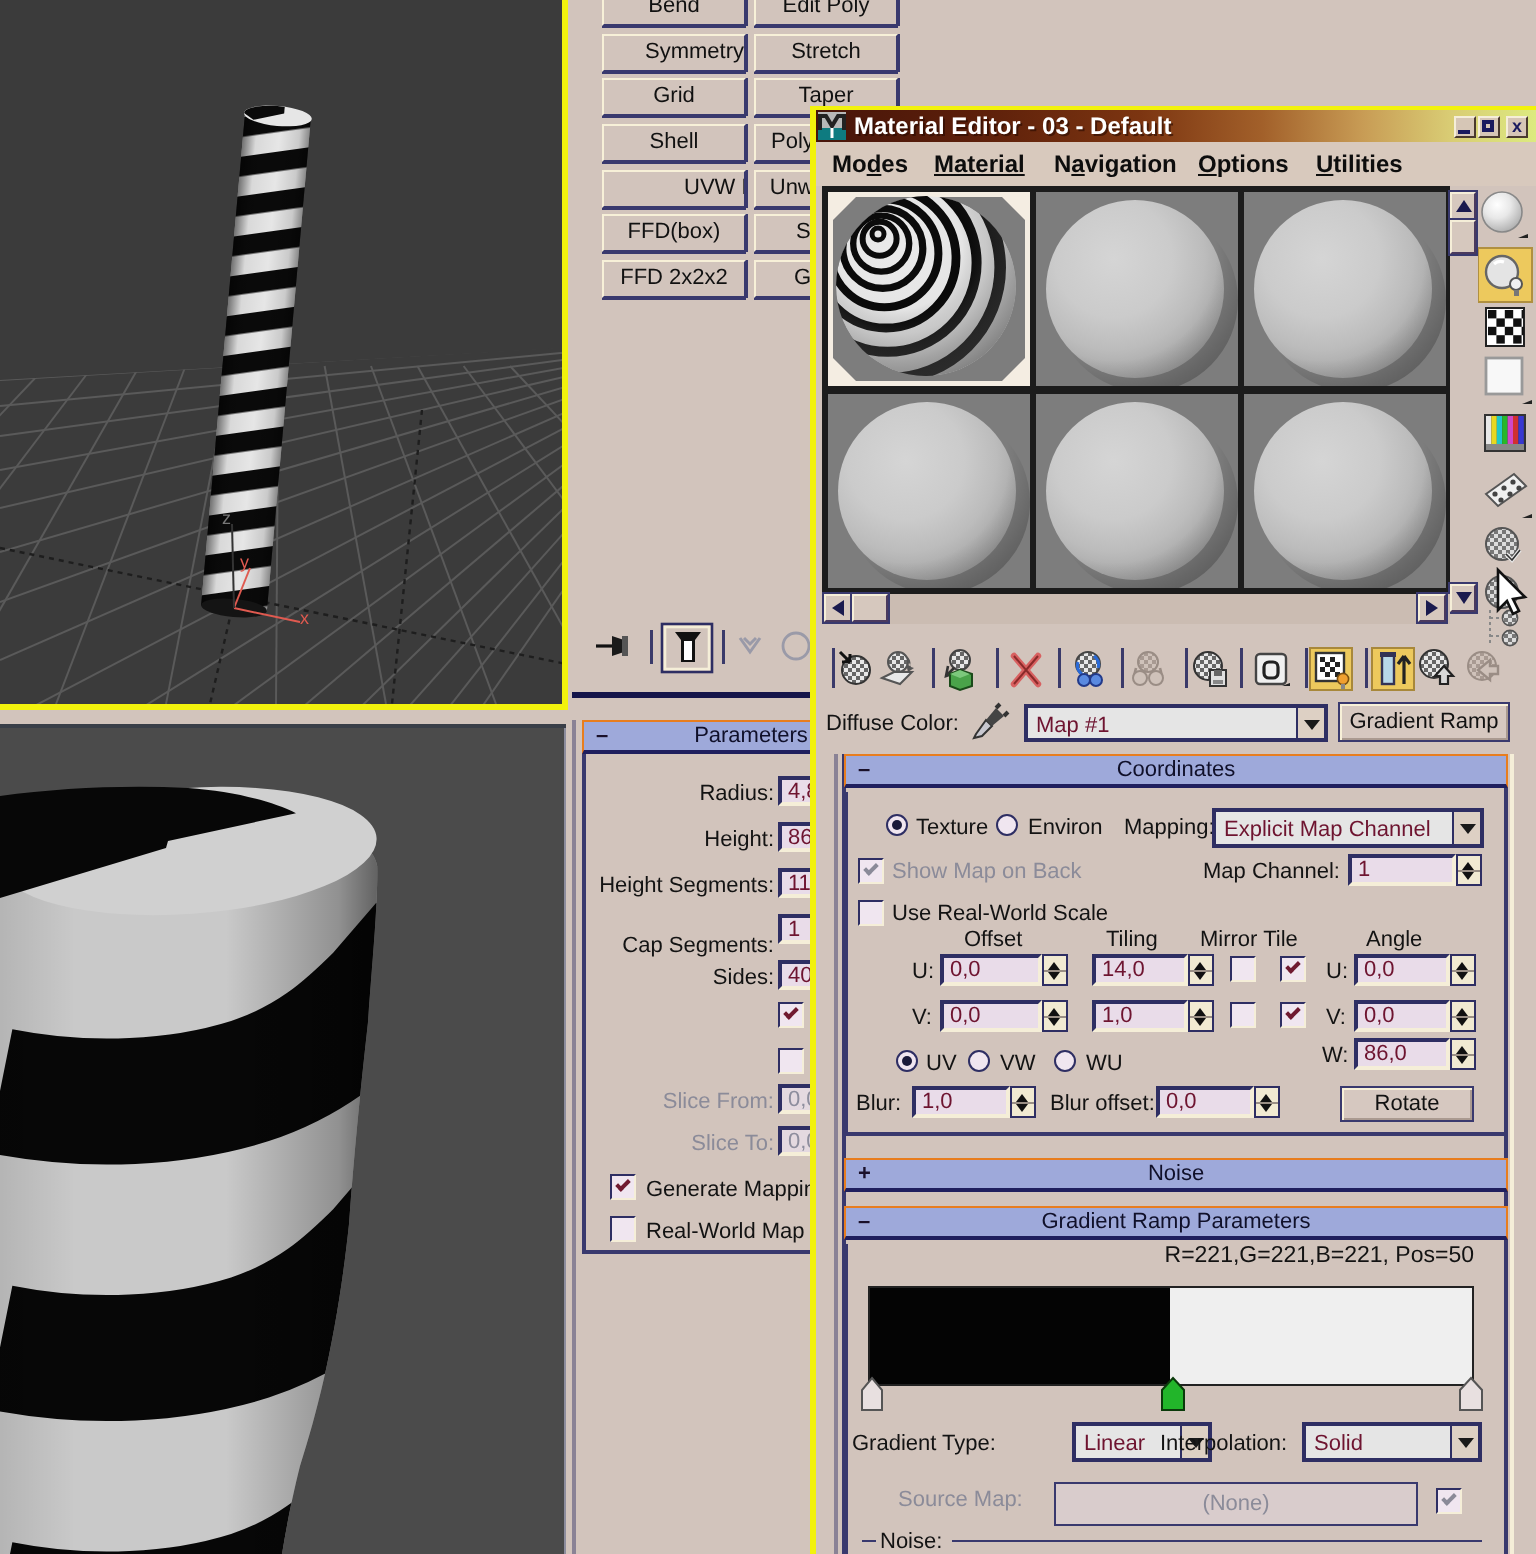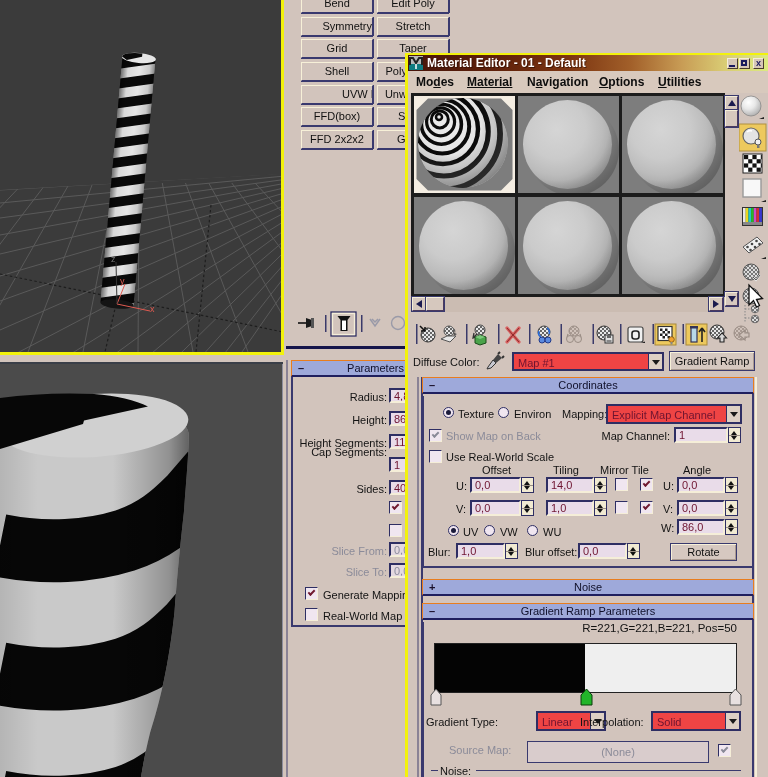--- a/index.html
+++ b/index.html
@@ -14,21 +14,21 @@
 .spin .up{top:2.5px;border-bottom:4.5px solid #111;}
 .spin .dn{bottom:2.5px;border-top:4.5px solid #111;}
 .spin em{position:absolute;left:0;right:0;top:50%;height:1px;background:#9a8f85;}
 .chk{position:absolute;width:13px;height:13px;background:#f0e6f0;border:1px solid;border-color:#2e2e63 #f5eed8 #f5eed8 #2e2e63;}
 .chk .m{position:absolute;left:2px;top:2px;width:7px;height:4px;border-left:2px solid #701a30;border-bottom:2px solid #701a30;transform:rotate(-45deg);}
 .chk .m.g{border-color:#8a8a98;}
 .rad{position:absolute;width:11px;height:11px;border-radius:50%;background:#f0e6f0;border:1px solid #2e2e63;}
 .rad.sel:after{content:"";position:absolute;left:2px;top:2px;width:5px;height:5px;border-radius:50%;background:#1a1a3a;}
 .lab{position:absolute;font-size:11px;color:#131313;white-space:nowrap;}
 .lab.gray{color:#8b8b99;}
-.drop{position:absolute;background:#ef4444;border:2px solid;border-color:#2e2e63 #2e2e63 #2e2e63 #2e2e63;font-size:11px;color:#6e1430;}
+.drop{position:absolute;background:#e5e5e5;border:2px solid;border-color:#2e2e63 #2e2e63 #2e2e63 #2e2e63;font-size:11px;color:#6e1430;}
 .drop .t{position:absolute;left:4px;top:3px;white-space:nowrap;}
 .drop .a{position:absolute;right:0;top:0;bottom:0;width:14px;background:#ddd0c4;border-left:1px solid #2e2e63;}
 .drop .a:before{content:"";position:absolute;left:3px;top:6px;width:0;height:0;border-left:4px solid transparent;border-right:4px solid transparent;border-top:5px solid #1a1a1a;}
 .rbtn{position:absolute;background:#d6c8c0;border:1px solid #39396e;box-shadow:inset 1px 1px 0 #f7f0d8, inset -1px -1px 0 #aa9a90;font-size:11px;color:#111;text-align:center;}
 .rollhead{position:absolute;height:17px;background:#9ea9da;border:1px solid #e87d1e;border-bottom:2px solid #1f1f5e;font-size:11px;color:#10102a;text-align:center;line-height:15px;}
 .rollhead b{position:absolute;left:6px;top:0;font-weight:bold;color:#1a102a;}
 .cell{background:#7d7d7d;overflow:hidden;}
 .cell:before{content:"";position:absolute;left:5px;top:4px;width:89px;height:89px;border-radius:50%;background:radial-gradient(circle at 38% 33%,#d5d5d5 0%,#cbcbcb 36%,#bcbcbc 56%,#a6a6a6 73%,#929292 87%,#8b8b8b 100%);}
 .cell:after{content:"";position:absolute;left:9px;top:8px;width:92px;height:92px;border-radius:50%;background:radial-gradient(circle at 33% 28%,rgba(0,0,0,0) 56%,rgba(0,0,0,0.18) 74%,rgba(0,0,0,0.32) 92%);}
 .sbtn{position:absolute;background:#d6c8be;border:1px solid;border-color:#f5eed8 #4a3a5e #4a3a5e #f5eed8;box-shadow:0 0 0 1px #39396e;}
@@ -182,21 +182,21 @@
 
 <div class="rollhead" style="left:7px;top:360px;width:169px;"><b>–</b>Parameters</div>
 <div class="abs" style="left:7px;top:377px;width:169px;height:250px;border-left:2px solid #39396e;border-right:2px solid #39396e;border-bottom:2px solid #39396e;"></div>
 <div class="abs" style="left:2px;top:360px;width:2px;height:417px;background:#8a8295;"></div>
 <div class="lab" style="left:62px;top:391px;width:41px;text-align:right;">Radius:</div>
 <div class="fld" style="left:105px;top:388px;width:50px;height:15px;">4,8</div>
 <div class="lab" style="left:62px;top:414px;width:41px;text-align:right;">Height:</div>
 <div class="fld" style="left:105px;top:411px;width:50px;height:15px;">86,</div>
 <div class="lab" style="left:13px;top:437px;width:90px;text-align:right;">Height Segments:</div>
 <div class="fld" style="left:105px;top:434px;width:50px;height:15px;">11</div>
-<div class="lab" style="left:23px;top:446px;width:80px;text-align:right;">Cap Segments:</div>
+<div class="lab" style="left:23px;top:467px;width:80px;text-align:right;">Cap Segments:</div>
 <div class="fld" style="left:105px;top:457px;width:50px;height:15px;">1</div>
 <div class="lab" style="left:62px;top:483px;width:41px;text-align:right;">Sides:</div>
 <div class="fld" style="left:105px;top:480px;width:50px;height:15px;">40</div>
 <div class="chk" style="left:105px;top:501px;">
         <i class="m"></i>
       </div>
 <div class="chk" style="left:105px;top:524px;"></div>
 <div class="lab gray" style="left:32px;top:545px;width:71px;text-align:right;">Slice From:</div>
 <div class="fld gray" style="left:105px;top:542px;width:50px;height:15px;">0,0</div>
 <div class="lab gray" style="left:42px;top:566px;width:61px;text-align:right;">Slice To:</div>
@@ -211,21 +211,21 @@
 
 <div class="abs" id="me" style="left:405px;top:53px;width:363px;height:724px;background:#d2c4bc;border-left:3px solid #f2f20c;border-top:2px solid #f2f20c;z-index:10;">
 
 <div class="abs" style="left:0;top:0;width:360px;height:16px;background:linear-gradient(to right,#47150a,#5c1f0a 22%,#7c3511 45%,#a2602a 62%,#c89c55 76%,#d9cc74 88%,#dcea80);">
  <svg class="abs" style="left:1px;top:1px;" width="14" height="14">
           <rect width="14" height="14" fill="#b8b8b8"></rect>
           <rect x="0" y="8" width="14" height="6" fill="#0e7b80"></rect>
           <path d="M1 9 L1 2 L4 2 L7 7 L10 2 L13 2 L13 9" stroke="#222" stroke-width="2" fill="none"></path>
           <path d="M7 8 L7 13" stroke="#fff" stroke-width="1.5"></path>
         </svg>
- <span class="abs" style="left:19px;top:1px;font-size:12px;font-weight:bold;color:#fff;text-shadow:1px 1px 0 rgba(40,10,0,.6);">Material Editor - 01 - Default</span>
+ <span class="abs" style="left:19px;top:1px;font-size:12px;font-weight:bold;color:#fff;text-shadow:1px 1px 0 rgba(40,10,0,.6);">Material Editor - 03 - Default</span>
  <div class="abs" style="left:319px;top:3px;width:11px;height:11px;background:#d6c6b6;border:1px solid;border-color:#f5eed8 #4a3a2e #4a3a2e #f5eed8;">
           <div class="abs" style="left:1px;top:6px;width:6px;height:2px;background:#1a1a5e;"></div>
         </div>
  <div class="abs" style="left:331px;top:3px;width:11px;height:11px;background:#d6c6b6;border:1px solid;border-color:#f5eed8 #4a3a2e #4a3a2e #f5eed8;">
           <div class="abs" style="left:1px;top:1px;width:6px;height:6px;border:2px solid #1a1a5e;"></div>
         </div>
  <div class="abs" style="left:345px;top:3px;width:11px;height:11px;background:#d6c6b6;border:1px solid;border-color:#f5eed8 #4a3a2e #4a3a2e #f5eed8;font-size:9px;font-weight:bold;color:#1a1a5e;text-align:center;line-height:9px;">x</div>
 </div>
 
 <div class="abs" style="left:0;top:16px;width:360px;height:22px;background:#d8c9bd;font-size:12px;font-weight:bold;color:#0d0d0d;">

